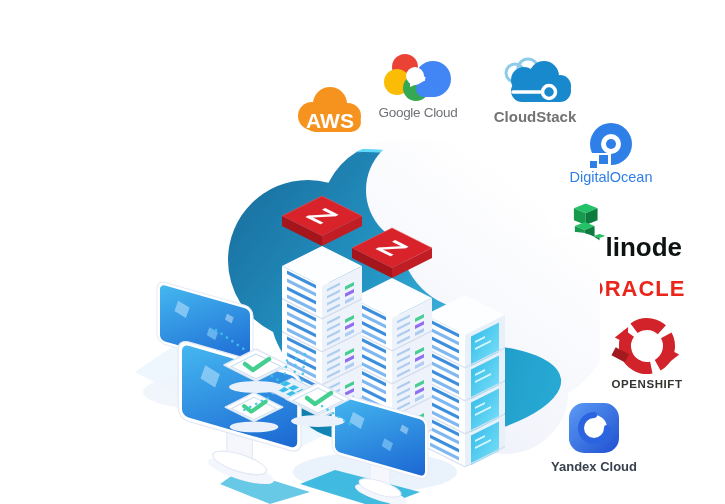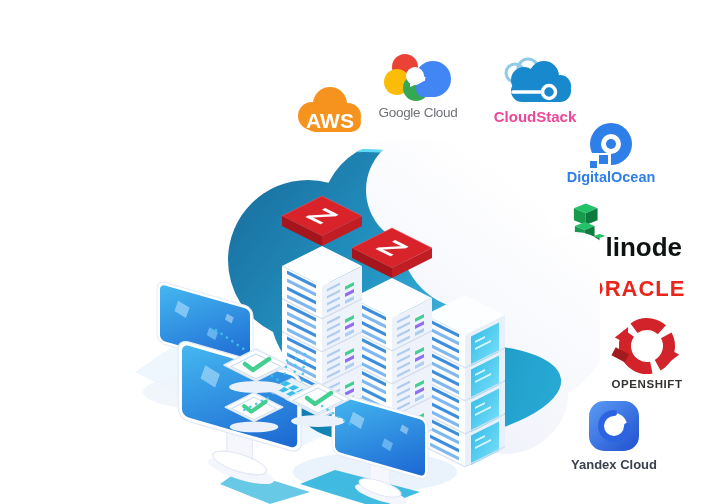--- a/index.html
+++ b/index.html
@@ -6,22 +6,22 @@
   body{
     width:725px;height:504px;position:relative;overflow:hidden;
     background:#ffffff;
     font-family:"Liberation Sans",sans-serif;
   }
   svg text{font-family:"Liberation Sans",sans-serif;}
   .logo{position:absolute;display:flex;flex-direction:column;align-items:center;}
   .logo .lbl{line-height:1;white-space:nowrap;}
   .aws-lbl{fill:#ffffff;font-weight:bold;font-size:21px;}
   .gc-lbl{color:#6E7277;font-size:13.5px;letter-spacing:-0.3px;margin-top:2px;}
-  .cs-lbl{color:#ec4899;font-weight:bold;font-size:15px;margin-top:1px;}
-  .do-lbl{color:#2F7FE9;font-weight:bold;font-size:14.5px;margin-top:2px;}
+  .cs-lbl{color:#737373;font-weight:bold;font-size:15px;margin-top:1px;}
+  .do-lbl{color:#2F7FE9;font-weight:normal;font-size:14.5px;margin-top:2px;}
   .li-lbl{color:#0D1310;font-weight:bold;font-size:26px;margin-top:10px;}
   .or-lbl{color:#E9251C;font-weight:bold;font-size:22px;letter-spacing:1px;}
   .os-lbl{color:#363330;font-weight:bold;font-size:11.5px;letter-spacing:0.6px;margin-top:1px;}
   .yc-lbl{color:#39414E;font-weight:bold;font-size:13px;margin-top:4px;}
 </style>
 </head>
 <body>
 
 <div class="logo" style="left:290px;top:80px;width:80px;height:58px;">
   <svg width="80" height="58" viewBox="0 0 80 58">
@@ -105,21 +105,21 @@
     <g transform="rotate(-18 40 32)">
       <circle cx="40" cy="32" r="22" fill="none" stroke="#D2232A" stroke-width="12" stroke-dasharray="30 7 52 7"></circle>
       <polygon points="12,14 28,8 22,24" fill="#D2232A"></polygon>
       <polygon points="68,50 52,56 58,40" fill="#D2232A"></polygon>
     </g>
     <rect x="6" y="36" width="15" height="9" transform="rotate(28 13 40)" fill="#A01A1F"></rect>
   </svg>
   <div class="lbl os-lbl">OPENSHIFT</div>
 </div>
 
-<div class="logo" style="left:564px;top:398px;width:100px;height:76px;">
+<div class="logo" style="left:544px;top:398px;width:100px;height:76px;justify-content:center;">
   <svg width="56" height="56" viewBox="0 0 56 56">
     <defs>
       <linearGradient id="gy" x1="0" y1="0" x2="1" y2="1">
         <stop offset="0" stop-color="#5B9BF5"></stop>
           <stop offset="1" stop-color="#2050CF"></stop>
       </linearGradient>
     </defs>
     <rect x="3" y="3" width="50" height="50" rx="15" fill="url(#gy)"></rect>
     <circle cx="28" cy="28" r="13" fill="#FFFFFF"></circle>
     <path d="M28,15 a13,13 0 1 0 13,13" fill="none" stroke="#2B63E0" stroke-width="6" stroke-linecap="round"></path>

